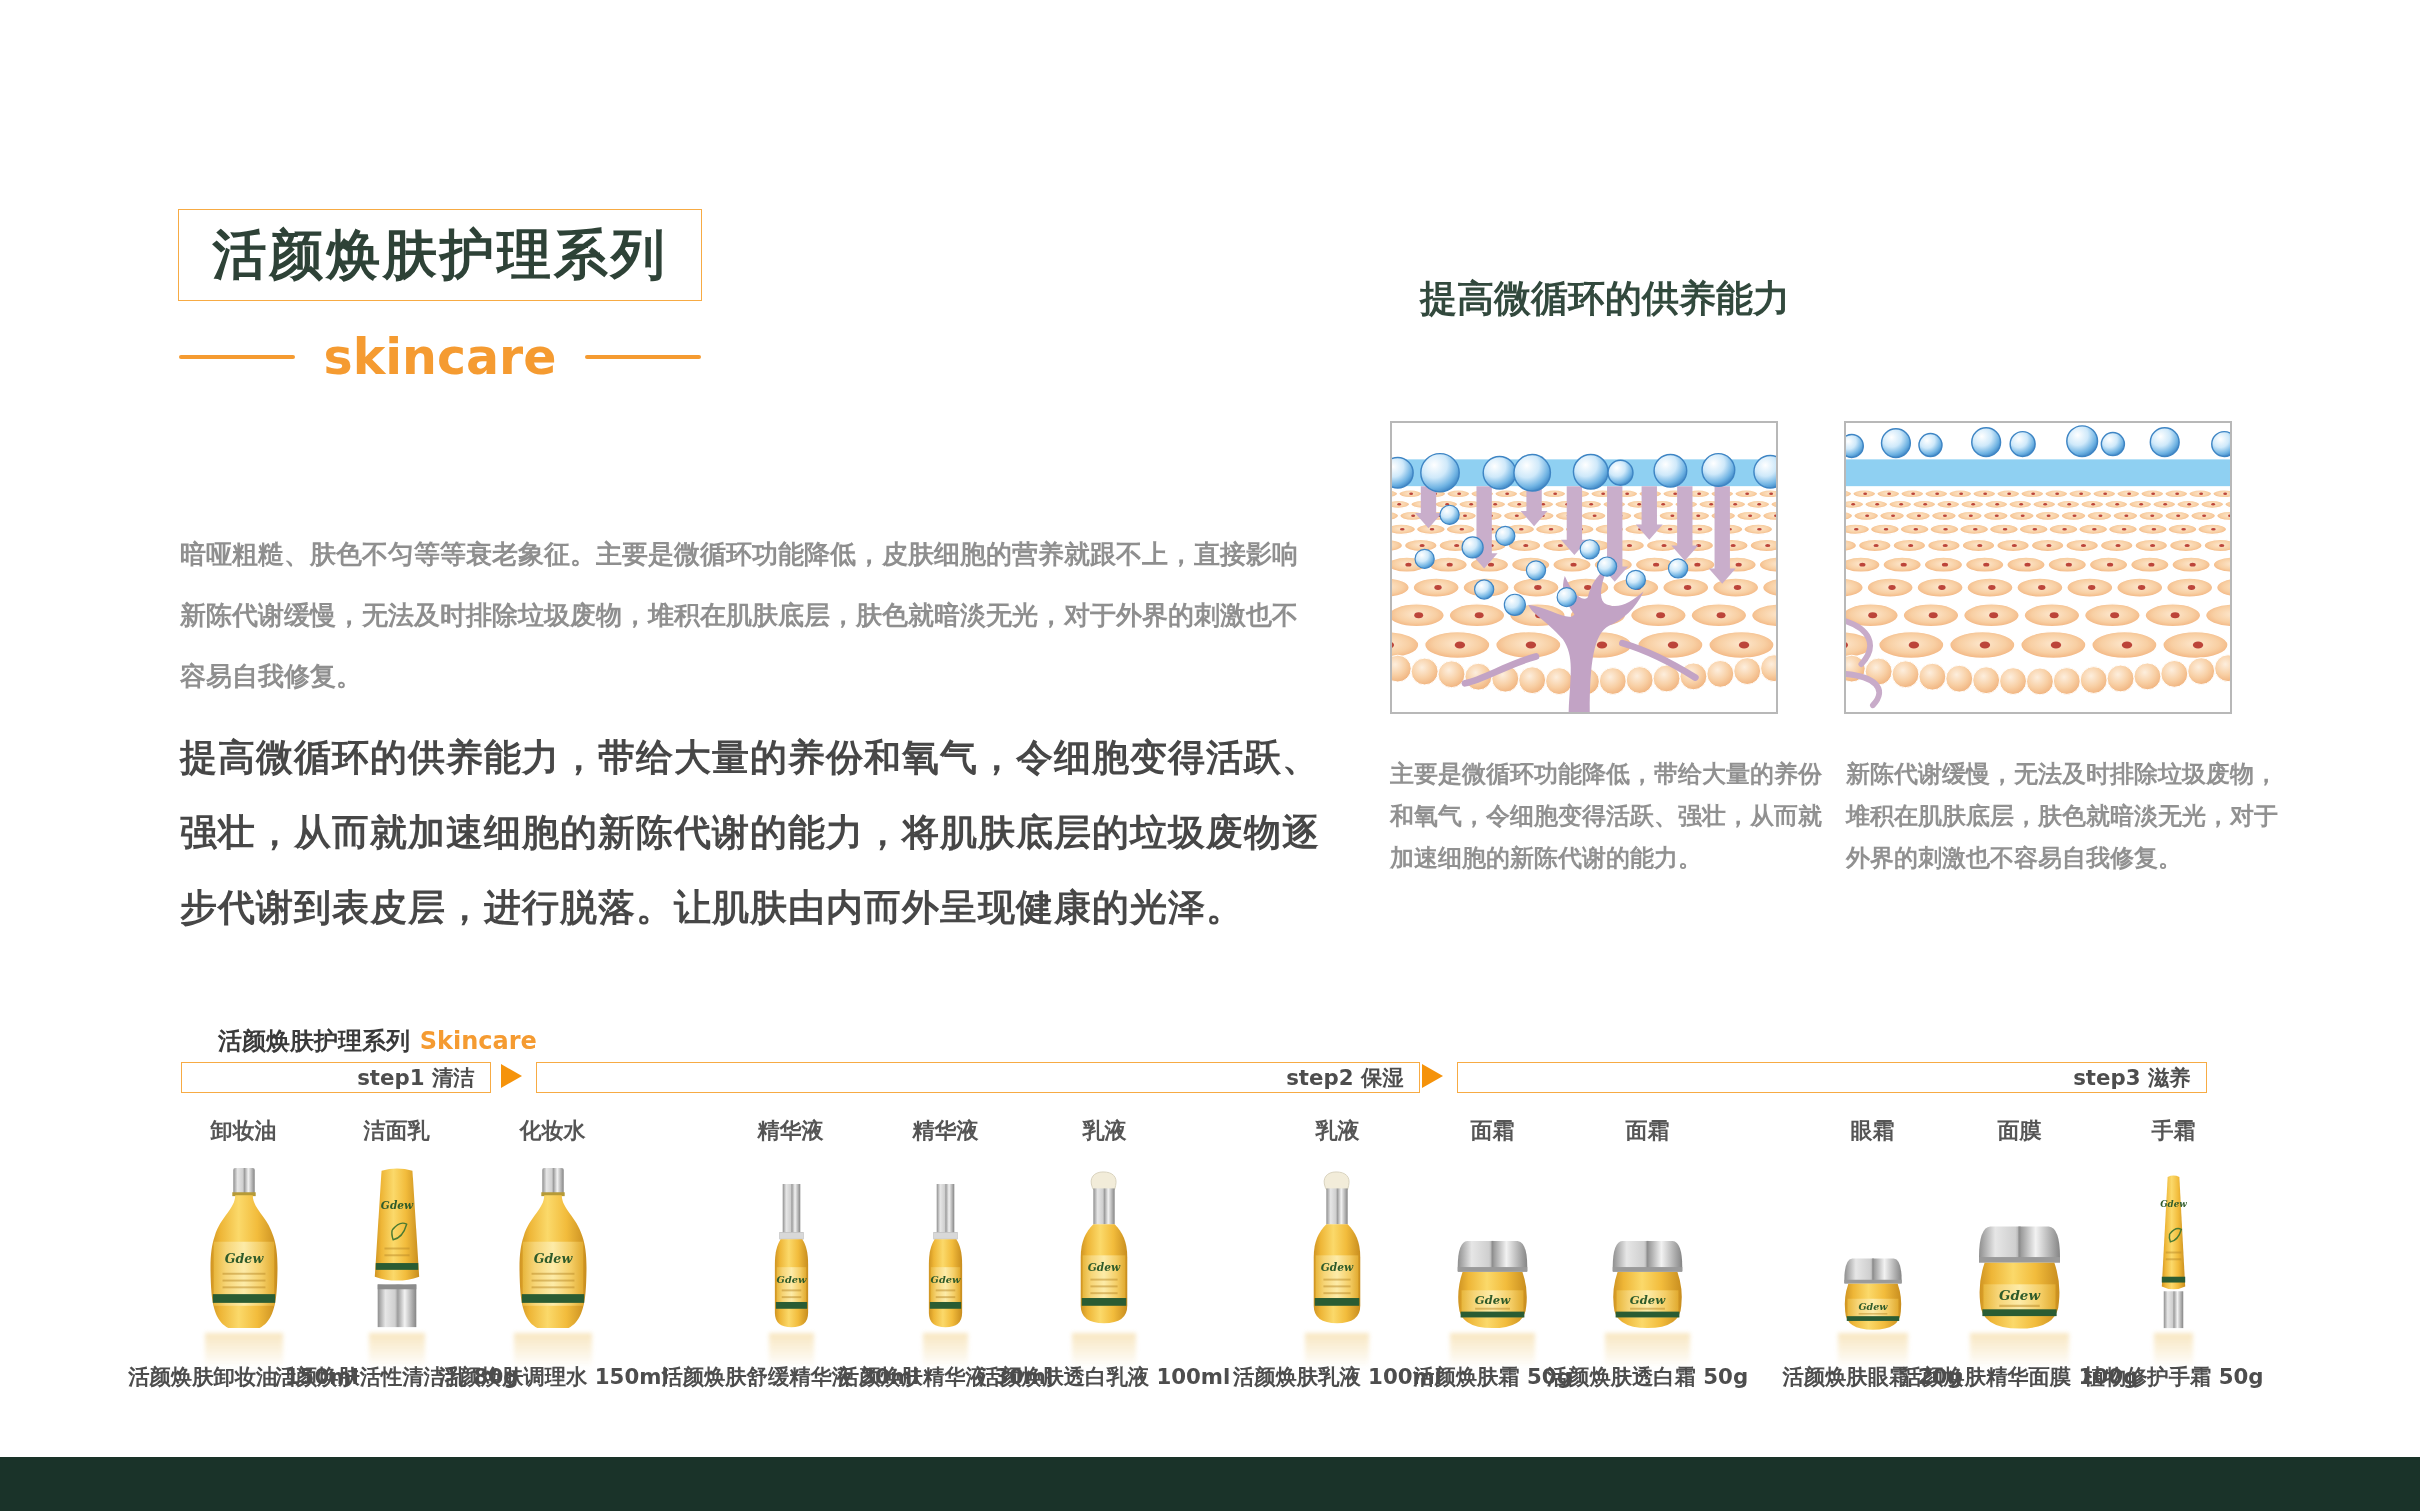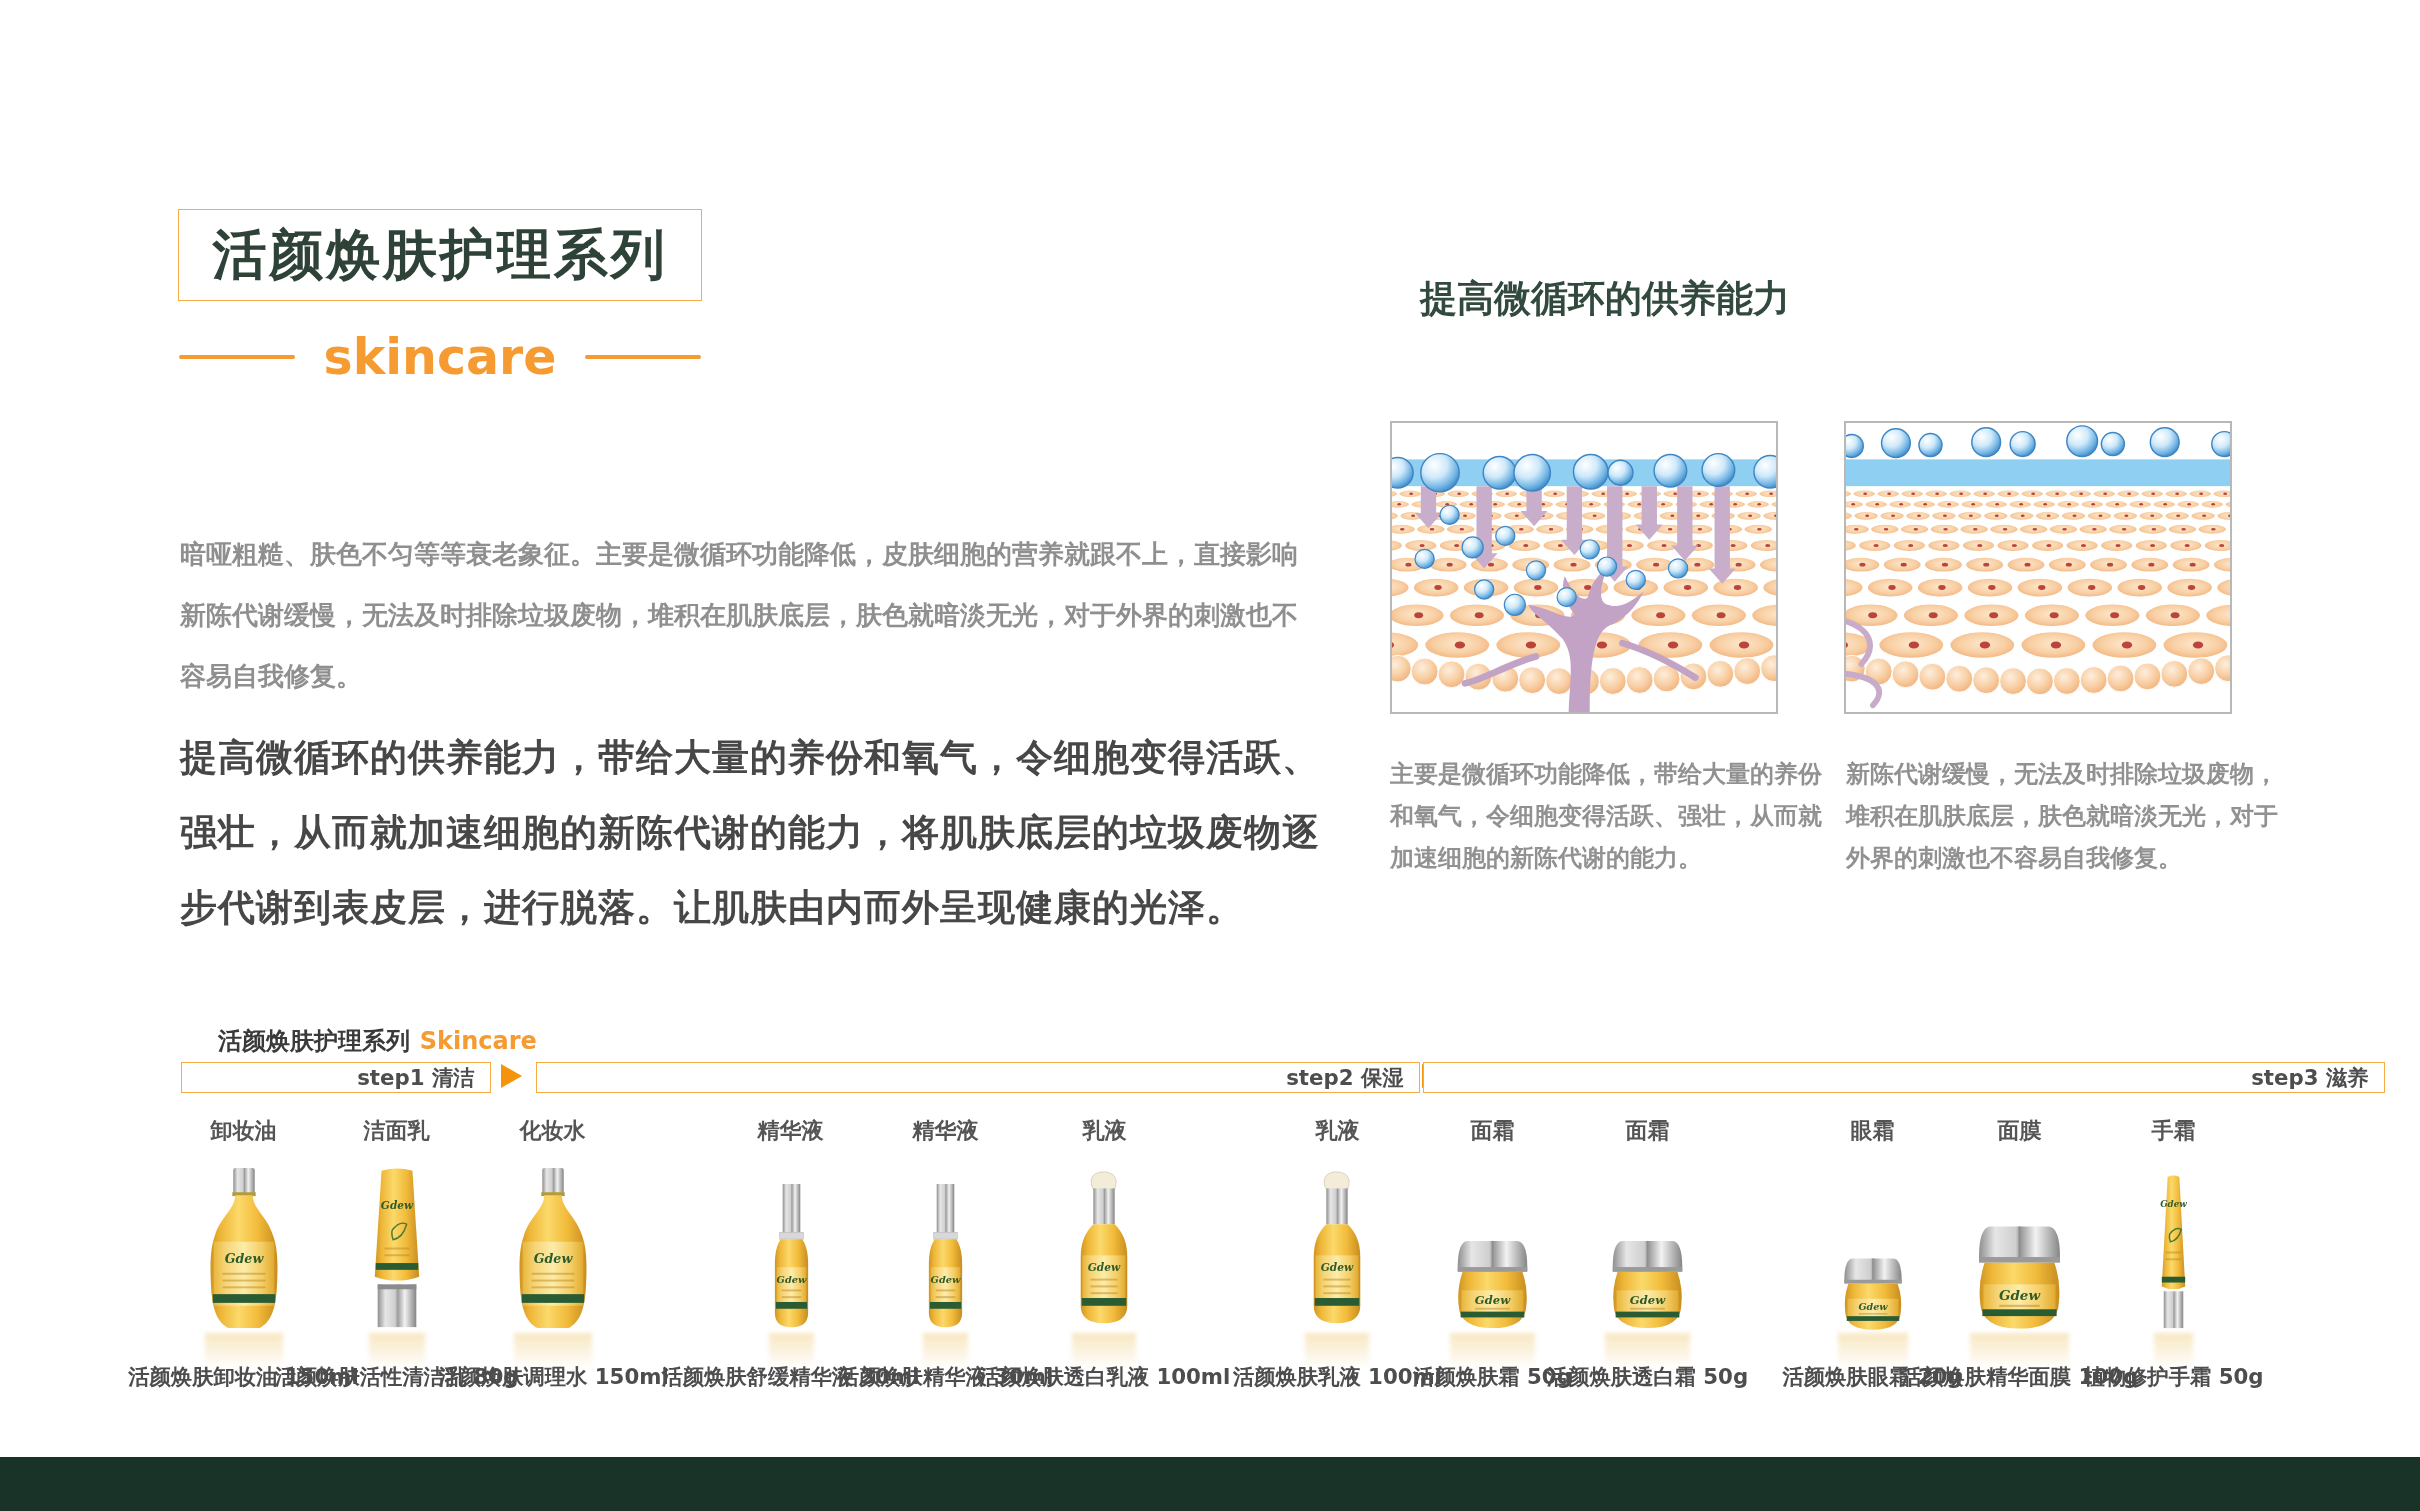--- a/index.html
+++ b/index.html
@@ -648,21 +648,21 @@
   </div>
   <div id="steps-layer">
       <div class="step-box" style="left:181px;width:310px">
         <span>step1 清洁</span>
       </div>
       <div class="step-arrow" style="left:501px"></div>
       <div class="step-box" style="left:536px;width:884px">
         <span>step2 保湿</span>
       </div>
       <div class="step-arrow" style="left:1422px"></div>
-      <div class="step-box" style="left:1423px;width:962px">
+      <div class="step-box" style="left:1457px;width:750px">
         <span>step3 滋养</span>
       </div>
     </div>
   <div id="products-layer">
       <div class="category-label" style="left:166px">卸妆油</div>
       <div class="product" style="left:205px;top:1168px;width:78px;height:163px">
       <svg width="78" height="163" viewBox="0 0 80 168" preserveAspectRatio="none">
       <rect x="29" y="0" width="22" height="27" rx="2" fill="url(#gSilver)"></rect>
       <rect x="28" y="25" width="24" height="4" fill="#b69a37"></rect>
       <path d="M31,28 C31,42 16,50 10,70 C6,82 5,94 6,118 C7,147 13,159 24,165 L56,165 C67,159 73,147 74,118 C75,94 74,82 70,70 C64,50 49,42 49,28 Z" fill="url(#gGold)"></path>

